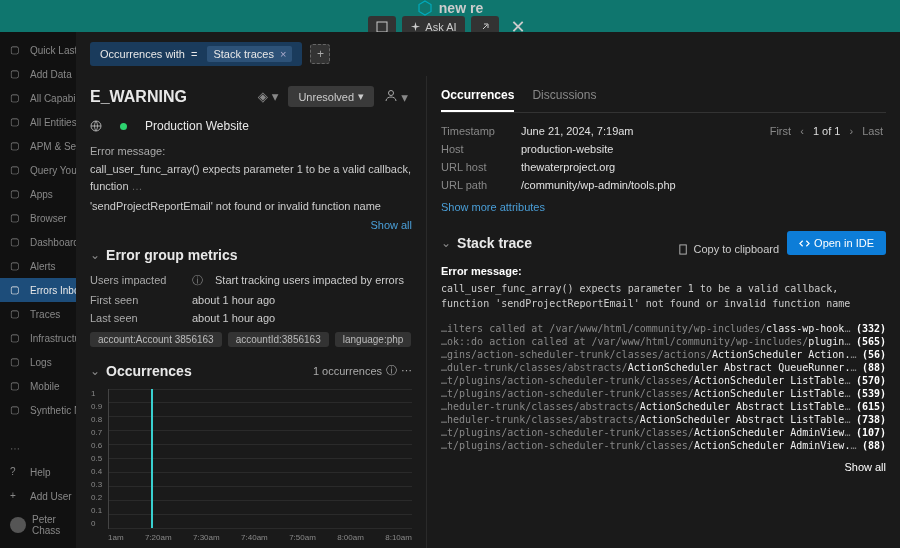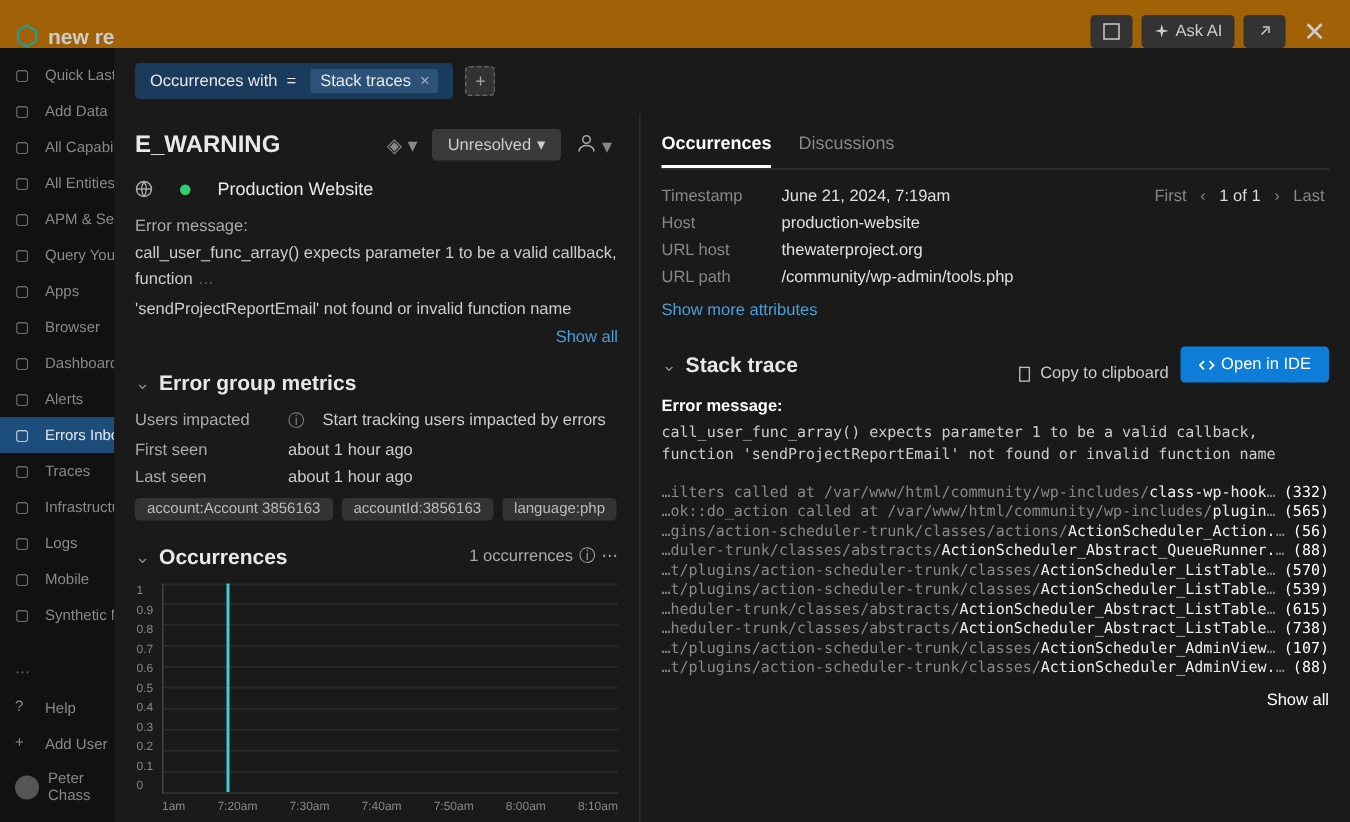--- a/index.html
+++ b/index.html
@@ -1,17 +1,17 @@
 <!DOCTYPE html>
 <html><head>
 <meta charset="utf-8">
 <style>
 * { margin: 0; padding: 0; box-sizing: border-box; }
 body { background: #1a1a1a; color: #e8e8e8; font-family: -apple-system, BlinkMacSystemFont, "Segoe UI", sans-serif; font-size: 12px; width: 900px; height: 548px; overflow: hidden; }
-.topbar { height: 32px; background: #a16207; display: flex; align-items: flex-end; padding: 0 10px; justify-content: space-between; }
+.topbar { height: 32px; background: #0f766e; display: flex; align-items: center; padding: 0 10px; justify-content: space-between; flex-direction: column; }
 .logo { display: flex; align-items: center; gap: 6px; color: #ccc; font-weight: 600; font-size: 14px; }
 .topbar-right { display: flex; align-items: center; gap: 6px; }
 .top-btn { background: #333; border: none; color: #ccc; padding: 4px 8px; border-radius: 3px; display: flex; align-items: center; gap: 4px; font-size: 11px; cursor: pointer; height: 22px; }
 .close-x { color: #ccc; font-size: 18px; cursor: pointer; padding: 0 6px; }
 .layout { display: flex; height: calc(100% - 32px); }
 .sidebar { width: 76px; background: #111; display: flex; flex-direction: column; padding: 6px 0; overflow: hidden; }
 .side-item { display: flex; align-items: center; gap: 8px; padding: 6px 10px; color: #888; font-size: 10px; cursor: pointer; white-space: nowrap; }
 .side-item.active { background: #1d4d7a; color: #e8e8e8; }
 .side-icon { width: 12px; height: 12px; display: inline-block; flex-shrink: 0; }
 .side-bottom { margin-top: auto; }
@@ -68,21 +68,21 @@
 .stack-head-left { display: flex; align-items: center; gap: 6px; }
 .stack-actions { display: flex; gap: 8px; }
 .link-btn { background: transparent; border: none; color: #ccc; font-size: 11px; cursor: pointer; display: flex; align-items: flex-end; gap: 4px; }
 .primary-btn { background: #0d7dd8; border: none; color: #fff; padding: 6px 12px; border-radius: 3px; font-size: 11px; cursor: pointer; display: flex; align-items: center; gap: 4px; }
 .stack-block { font-family: ui-monospace, Menlo, monospace; font-size: 10px; }
 .stack-err-label { color: #fff; font-weight: 600; margin-bottom: 4px; font-family: -apple-system, sans-serif; font-size: 11px; }
 .stack-err-msg { color: #ccc; margin-bottom: 12px; line-height: 1.5; }
 .frame-row { display: flex; margin-bottom: 2px; white-space: nowrap; }
 .frame-path { color: #888; flex: 1; overflow: hidden; text-overflow: ellipsis; }
 .frame-file { color: #eee; }
-.frame-line { color: #fff; font-weight: 400; margin-left: 4px; }
+.frame-line { color: #fff; font-weight: 700; margin-left: 4px; }
 .stack-showall { color: #fff; font-size: 11px; text-align: right; margin-top: 10px; cursor: pointer; font-family: -apple-system, sans-serif; }
 </style>
 </head>
 <body>
 
 <div class="topbar">
   <div class="logo">
     <svg width="16" height="16" viewBox="0 0 16 16">
         <path d="M8 1l6 3.5v7L8 15l-6-3.5v-7z" fill="none" stroke="#0ab" stroke-width="1.2"></path>
       </svg>

